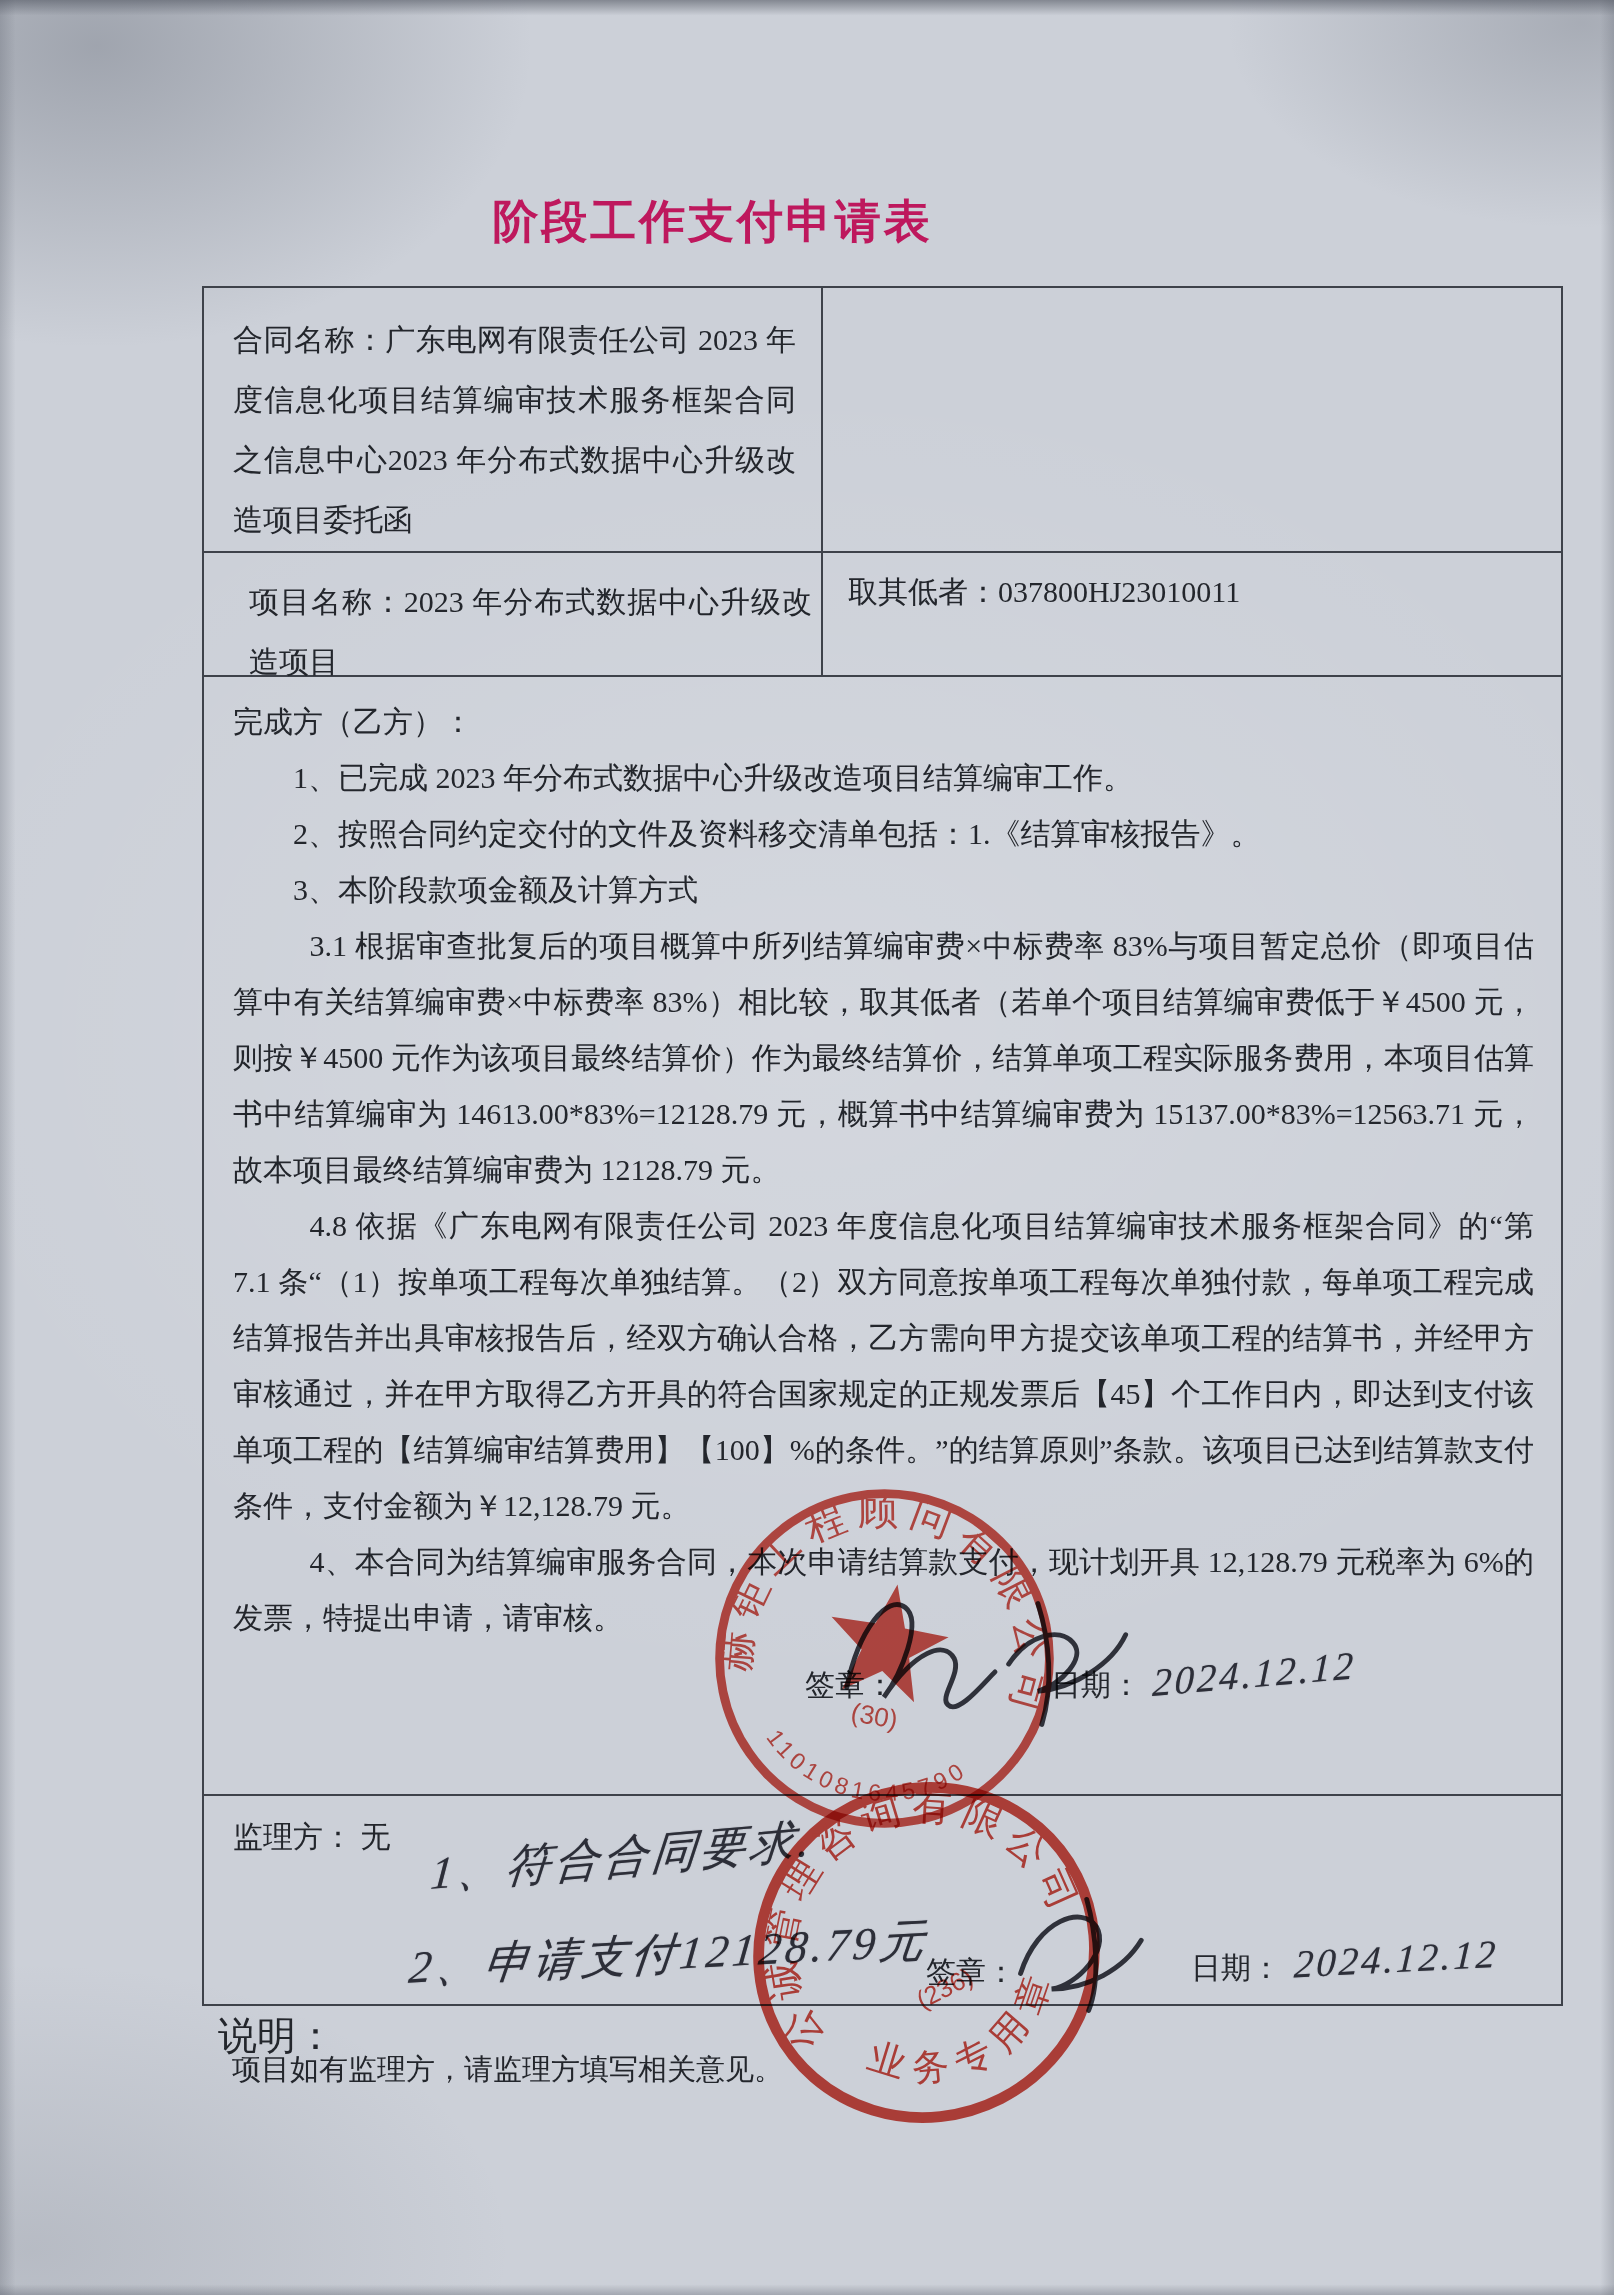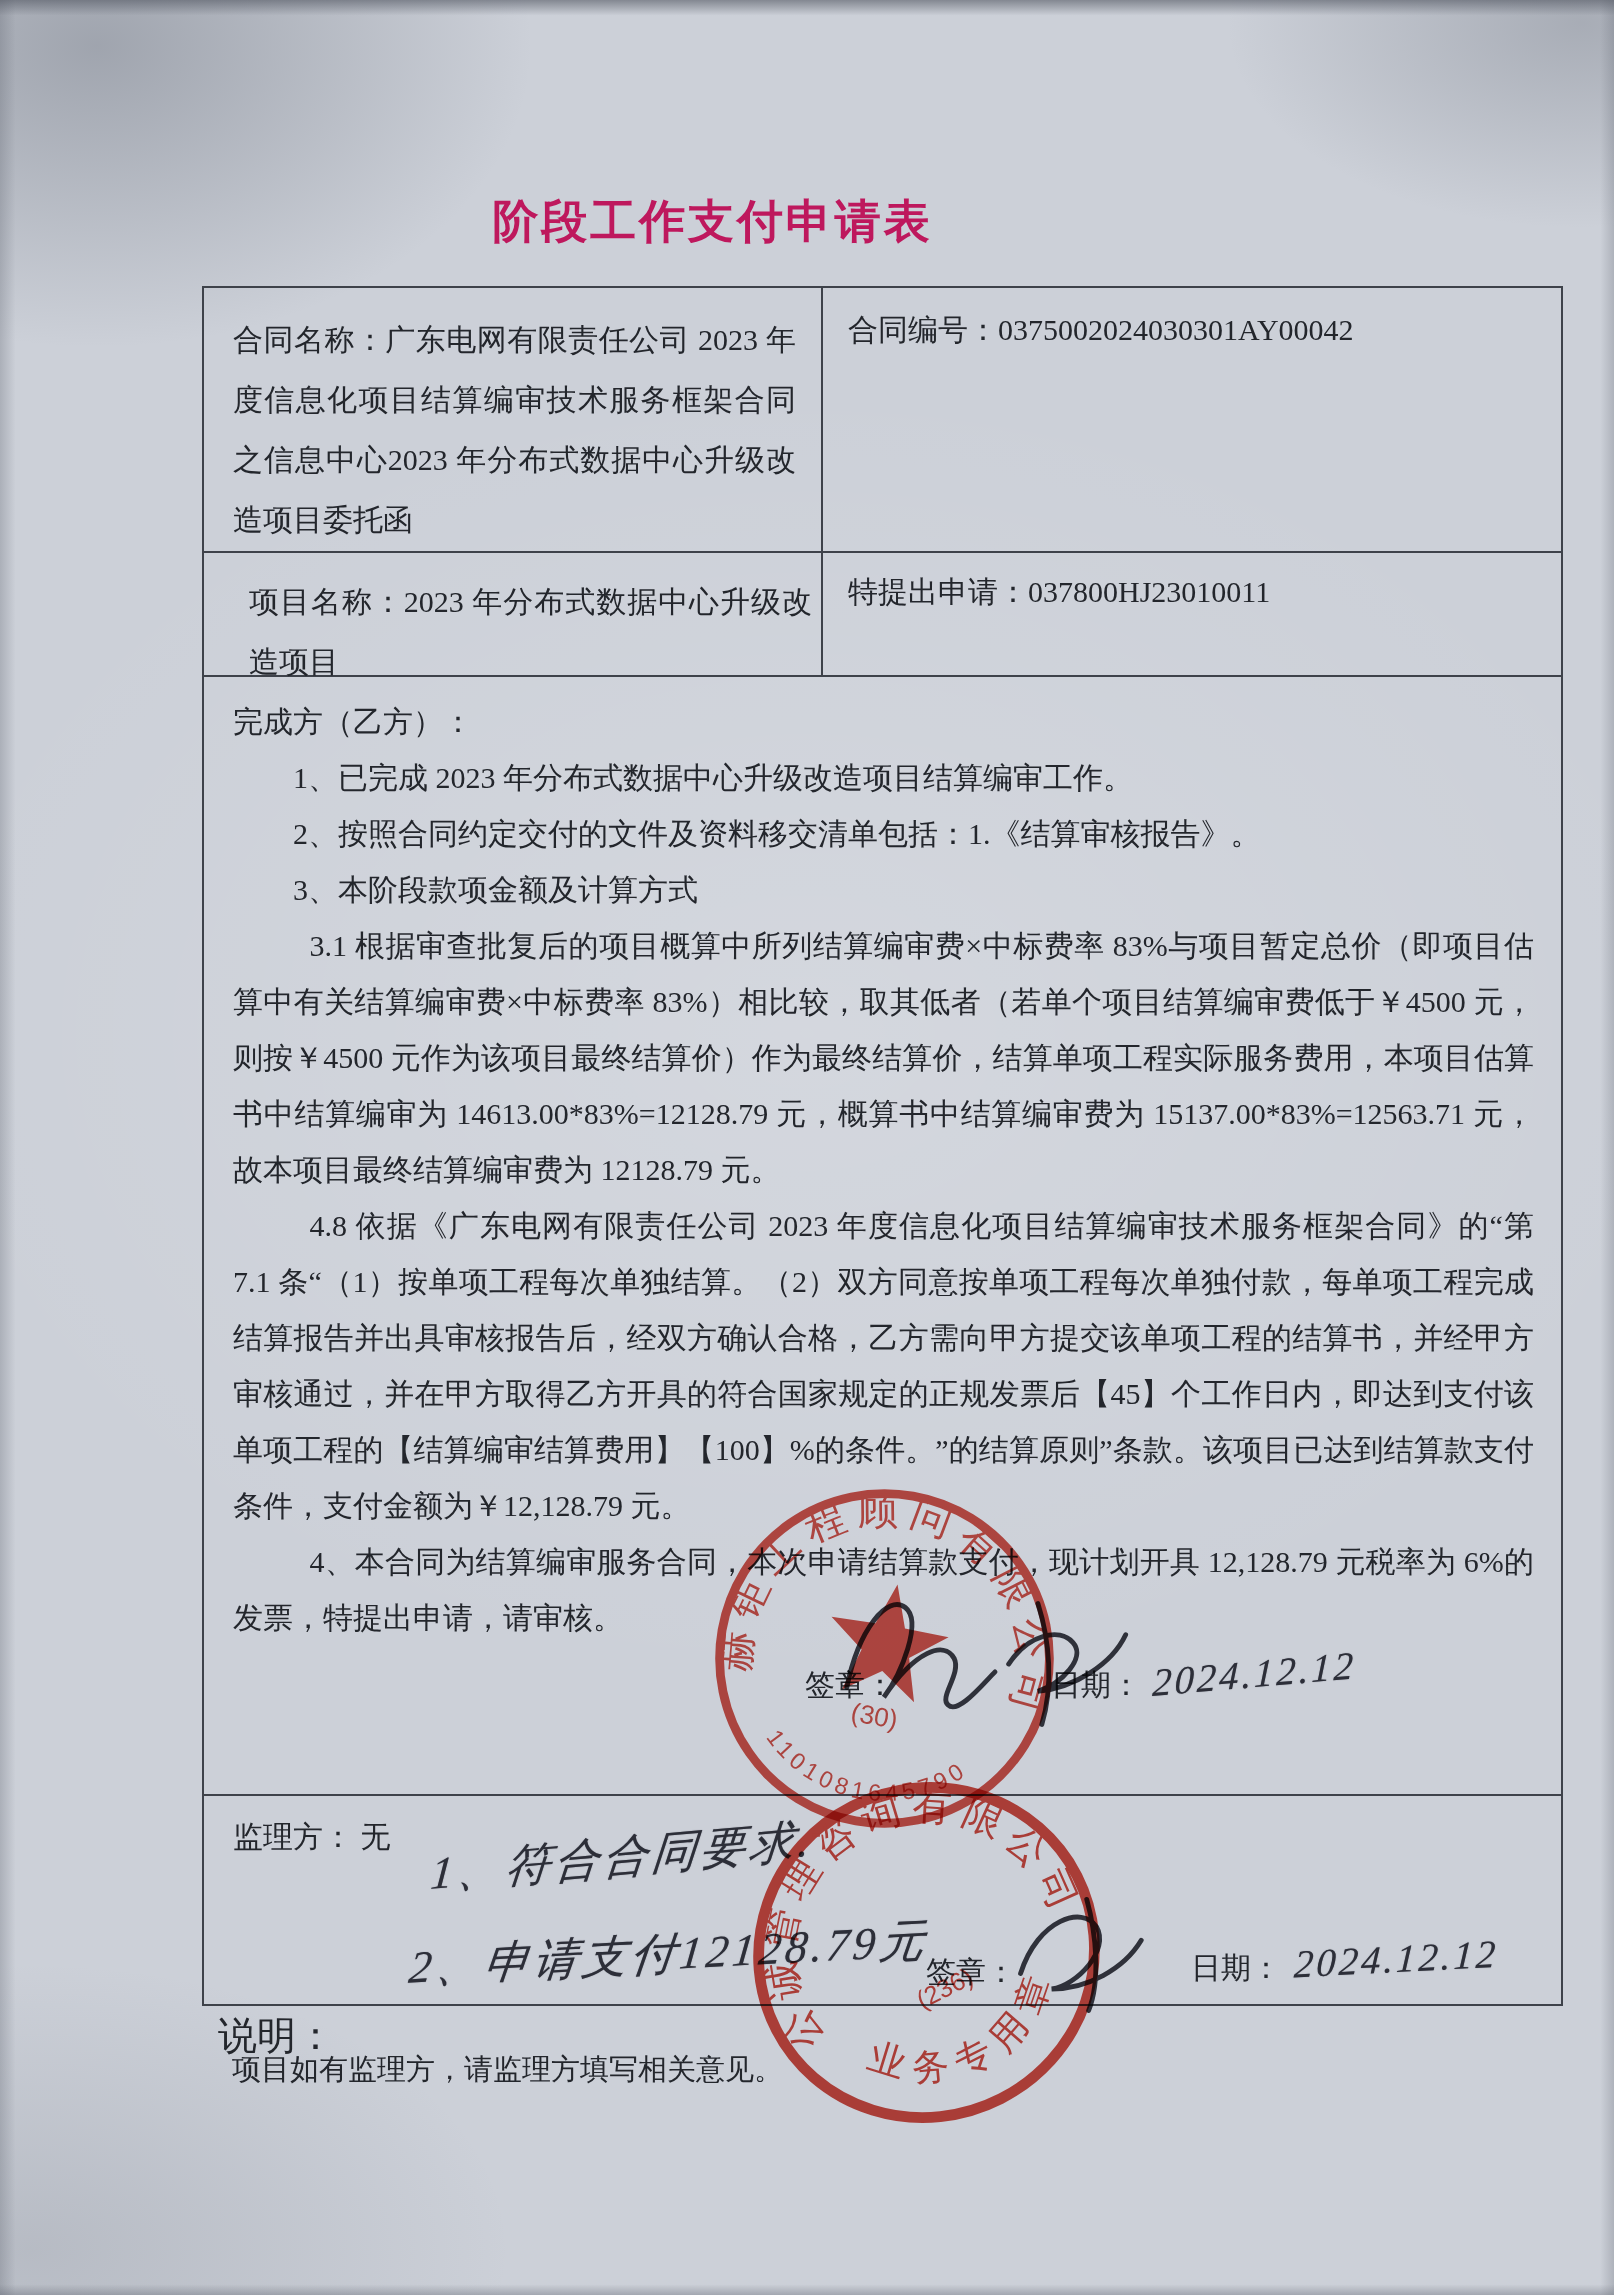--- a/index.html
+++ b/index.html
@@ -70,29 +70,26 @@
 
 <div class="doc-table">
   <div class="hline" style="top:263px"></div>
   <div class="hline" style="top:387px"></div>
   <div class="hline" style="top:1506px"></div>
   <div class="vline"></div>
 
   <div class="cell c-contract-name">
     <span class="lbl">合同名称：</span><span>广东电网有限责任公司 2023 年度信息化项目结算编审技术服务框架合同之信息中心2023 年分布式数据中心升级改造项目委托函</span>
   </div>
-  <div class="cell c-contract-no">
-    <span class="lbl">合同编号：</span><span>0375002024030301AY00042</span>
-  </div>
 
   <div class="cell c-project-name">
     <span class="lbl">项目名称：</span><span>2023 年分布式数据中心升级改造项目</span>
   </div>
   <div class="cell c-project-no">
-    <span class="lbl">特提出申请：</span><span>037800HJ23010011</span>
+    <span class="lbl">取其低者：</span><span>037800HJ23010011</span>
   </div>
 
   <div class="cell c-completion">
     <p>完成方（乙方）：</p>
     <p class="ind2">1、已完成 2023 年分布式数据中心升级改造项目结算编审工作。</p>
     <p class="ind2">2、按照合同约定交付的文件及资料移交清单包括：1.《结算审核报告》。</p>
     <p class="ind2">3、本阶段款项金额及计算方式</p>
     <p class="ind25">3.1 根据审查批复后的项目概算中所列结算编审费×中标费率 83%与项目暂定总价（即项目估算中有关结算编审费×中标费率 83%）相比较，取其低者（若单个项目结算编审费低于￥4500 元，则按￥4500 元作为该项目最终结算价）作为最终结算价，结算单项工程实际服务费用，本项目估算书中结算编审为 14613.00*83%=12128.79 元，概算书中结算编审费为 15137.00*83%=12563.71 元，故本项目最终结算编审费为 12128.79 元。</p>
     <p class="ind25">4.8 依据《广东电网有限责任公司 2023 年度信息化项目结算编审技术服务框架合同》的“第 7.1 条“（1）按单项工程每次单独结算。（2）双方同意按单项工程每次单独付款，每单项工程完成结算报告并出具审核报告后，经双方确认合格，乙方需向甲方提交该单项工程的结算书，并经甲方审核通过，并在甲方取得乙方开具的符合国家规定的正规发票后【45】个工作日内，即达到支付该单项工程的【结算编审结算费用】【100】%的条件。”的结算原则”条款。该项目已达到结算款支付条件，支付金额为￥12,128.79 元。</p>
     <p class="ind25">4、本合同为结算编审服务合同，本次申请结算款支付，现计划开具 12,128.79 元税率为 6%的发票，特提出申请，请审核。</p>

